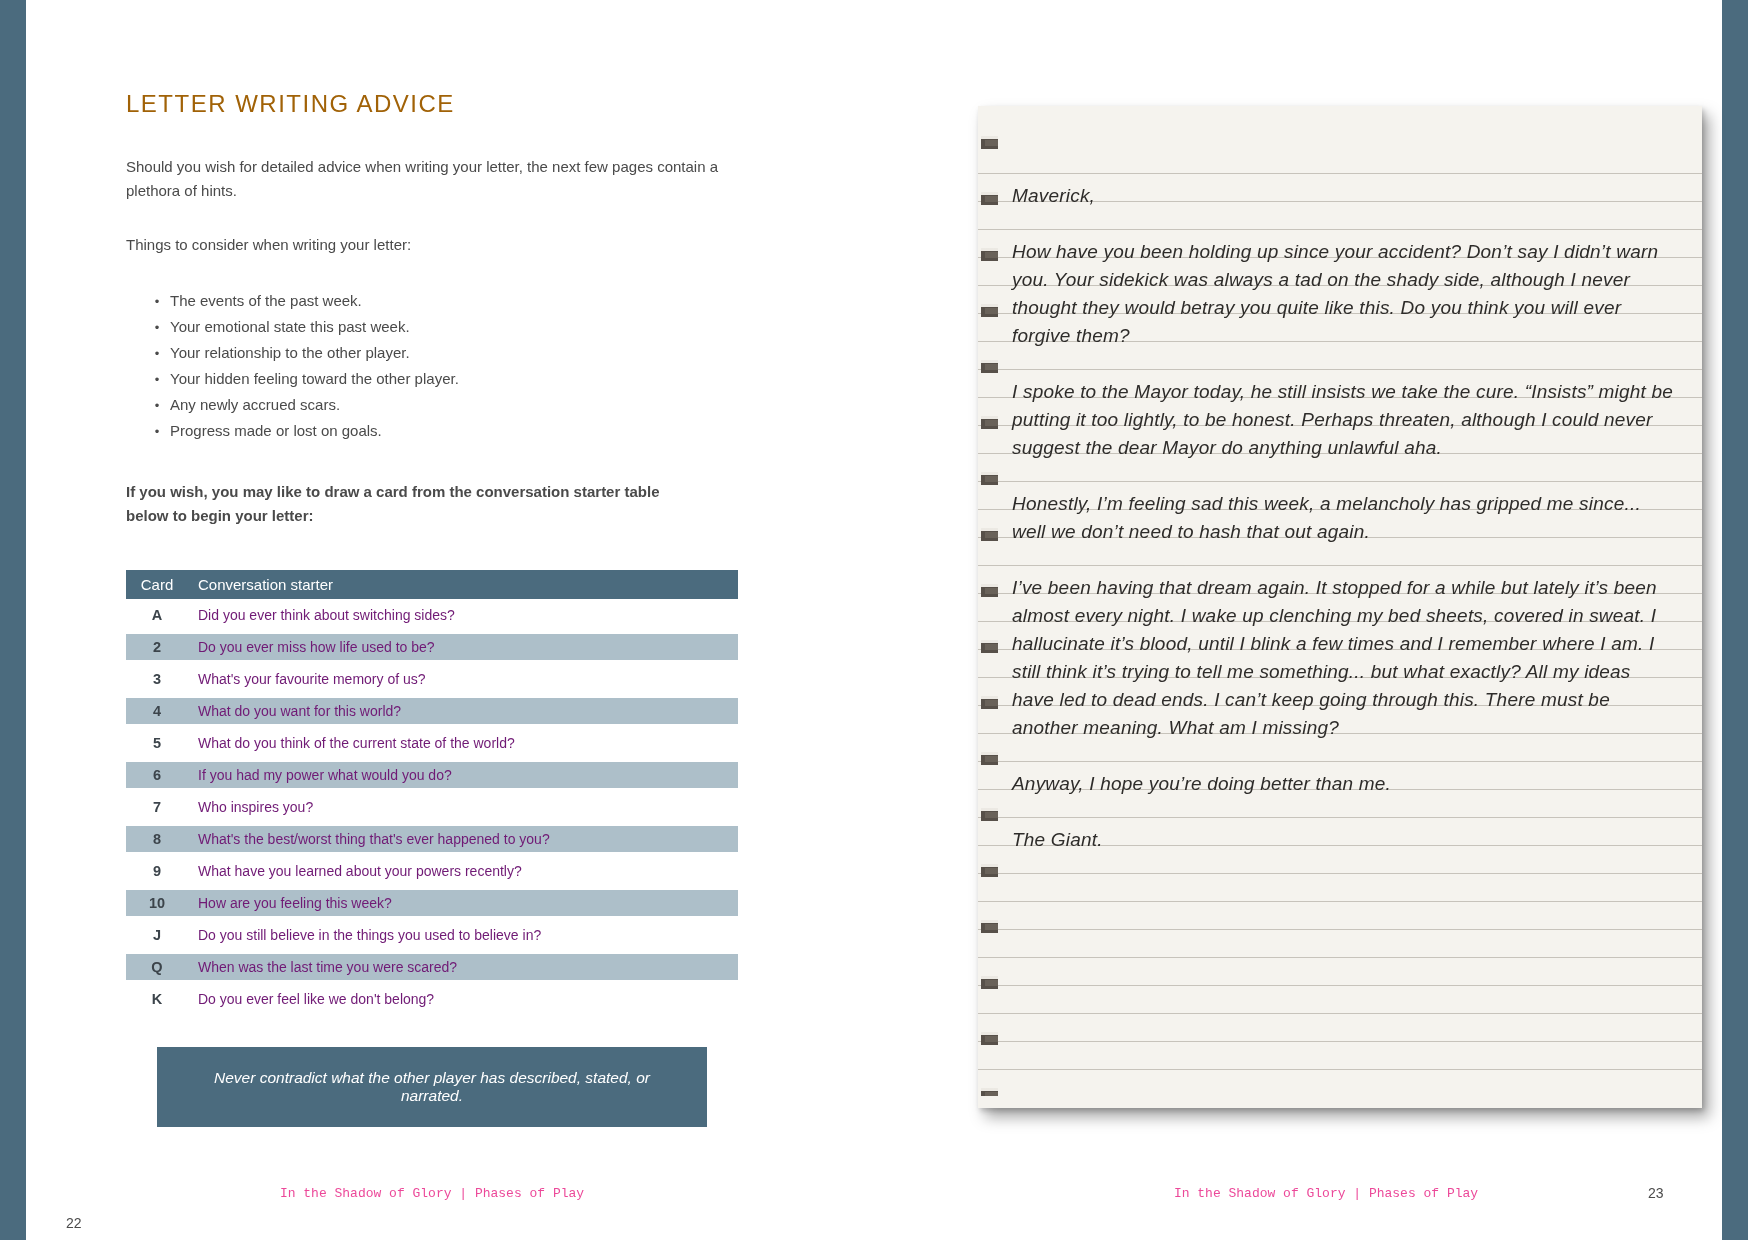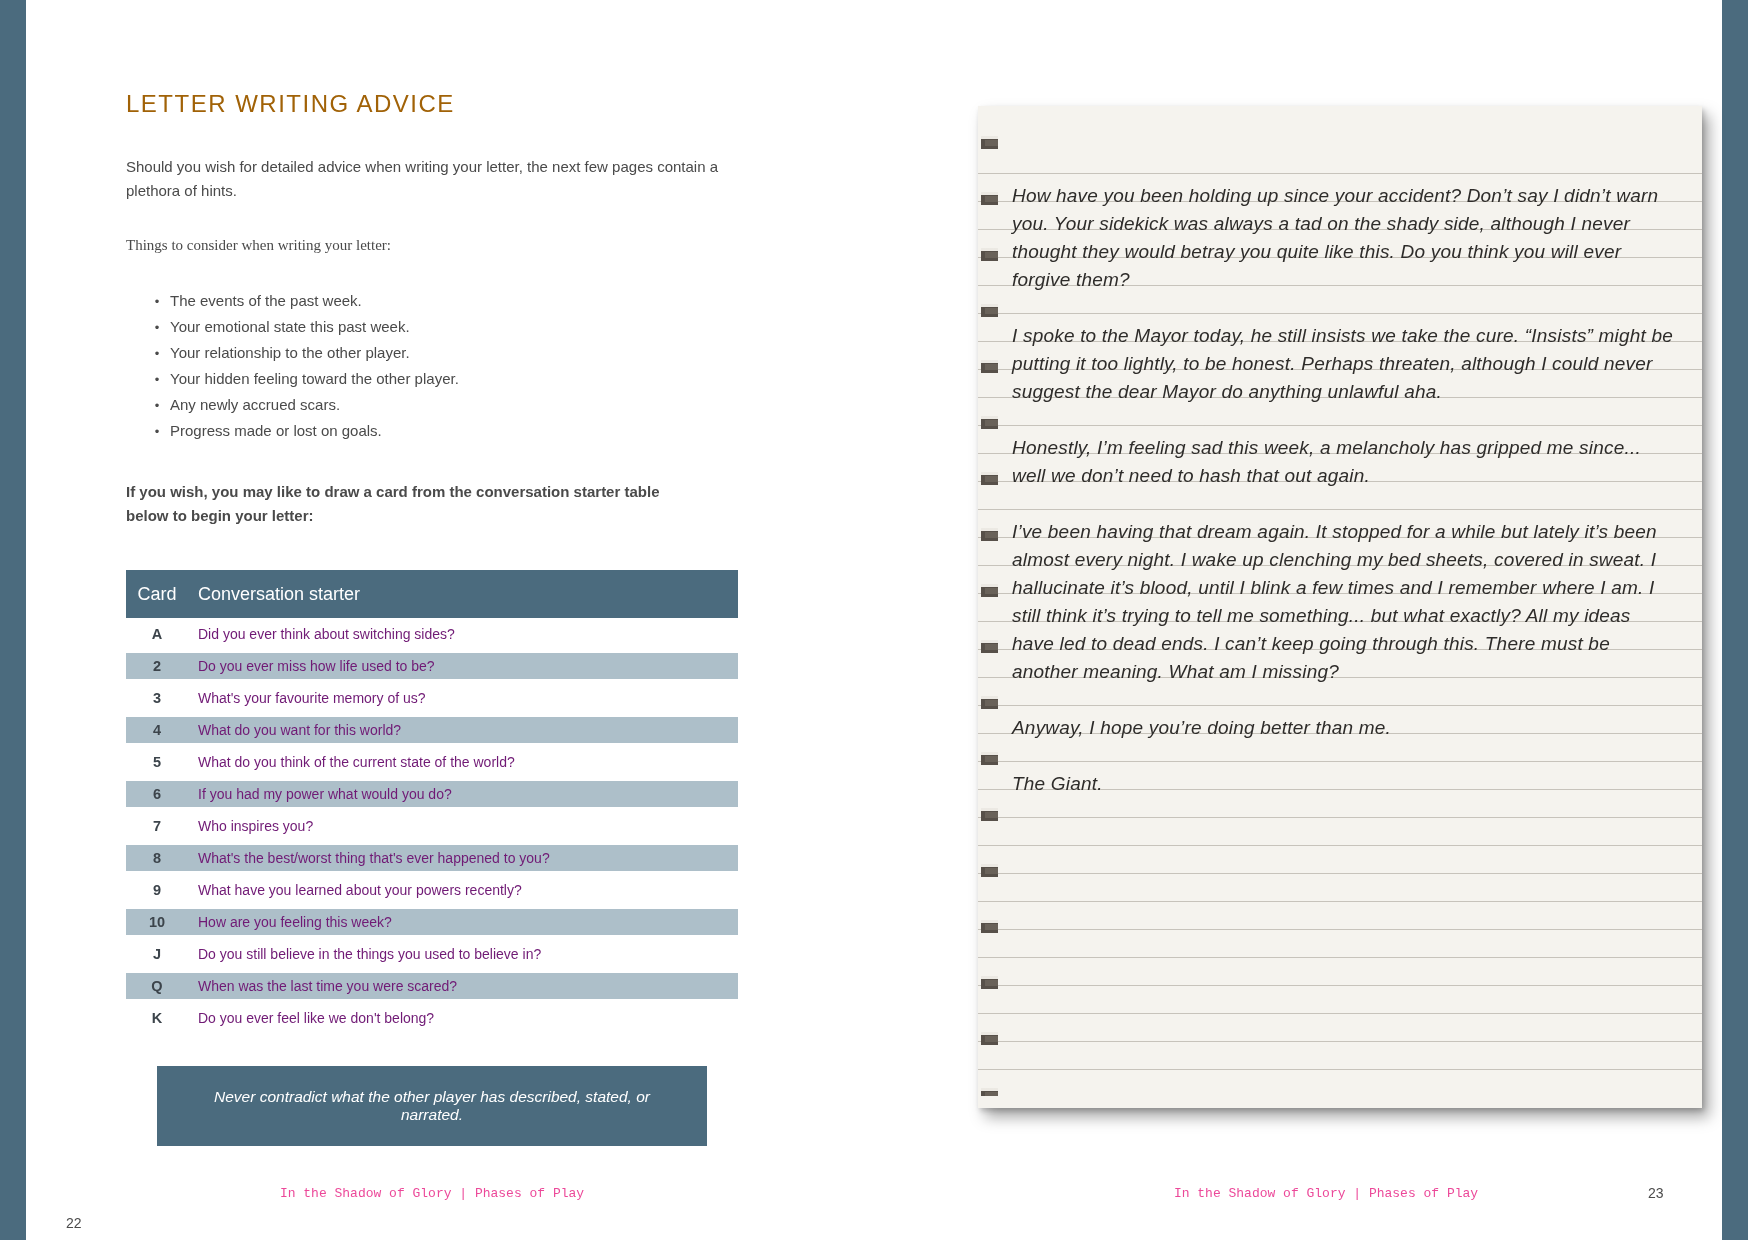--- a/index.html
+++ b/index.html
@@ -23,28 +23,28 @@
   .edge-stripe.right{right:0;}
 
   
   .page-left{position:absolute;left:126px;top:0;width:612px;}
   .doc-title{
     margin:90px 0 0 0;font-size:24px;font-weight:300;letter-spacing:1.5px;
     color:#a16207;font-family:"Liberation Sans",sans-serif;
   }
   .para{margin:36px 0 0 0;font-size:15px;line-height:24px;color:var(--body_text);}
   .para.intro{max-width:600px;margin-top:37px;}
-  .para.consider-heading{margin-top:30px;font-family:Liberation Serif, serif;}
+  .para.consider-heading{margin-top:30px;}
   .para.card-prompt{max-width:560px;font-weight:bold;}
   .considerations{list-style:none;margin:31px 0 0 0;padding:0 0 0 18px;}
   .considerations li{display:flex;align-items:baseline;font-size:15px;line-height:25px;color:var(--body_text);}
   .considerations .bullet{width:26px;text-align:center;flex:0 0 26px;font-size:13px;}
 
   .ctable{margin-top:42px;width:612px;}
-  .thead{display:flex;align-items:center;height:48px;background:var(--accent);color:#fff;font-size:18px;}
+  .thead{display:flex;align-items:center;height:29px;background:var(--accent);color:#fff;font-size:15px;}
   .col-card{flex:0 0 62px;text-align:center;}
   .col-starter{padding-left:10px;}
   .trow{display:flex;align-items:center;height:32px;font-size:14px;background:#fff;}
   .trow.alt{background:var(--row_alt);border-top:3px solid #fff;border-bottom:3px solid #fff;}
   .cell-card{flex:0 0 62px;text-align:center;font-weight:bold;color:#3c444b;font-size:14.5px;}
   .cell-starter{padding-left:10px;color:#701a75;}
 
   .note-box{
     margin:32px auto 0 auto;width:550px;background:var(--accent);
     padding:22px 31px;text-align:center;
@@ -198,20 +198,21 @@
 
   <div class="note-box">
     <span>Never contradict what the other player has described, stated, or narrated.</span>
   </div>
 </main>
 
 <section class="paper">
   <div class="rules"></div>
   <div class="spiral"></div>
   <div class="letter">
+    <p>Maverick,</p>
     <p>How have you been holding up since your accident? Don’t say I didn’t warn you. Your sidekick was always a tad on the shady side, although I never thought they would betray you quite like this. Do you think you will ever forgive them?</p>
     <p>I spoke to the Mayor today, he still insists we take the cure. “Insists” might be putting it too lightly, to be honest. Perhaps threaten, although I could never suggest the dear Mayor do anything unlawful aha.</p>
     <p>Honestly, I’m feeling sad this week, a melancholy has gripped me since... well we don’t need to hash that out again.</p>
     <p>I’ve been having that dream again. It stopped for a while but lately it’s been almost every night. I wake up clenching my bed sheets, covered in sweat. I hallucinate it’s blood, until I blink a few times and I remember where I am. I still think it’s trying to tell me something... but what exactly? All my ideas have led to dead ends. I can’t keep going through this. There must be another meaning. What am I missing?</p>
     <p>Anyway, I hope you’re doing better than me.</p>
     <p>The Giant.</p>
   </div>
 </section>
 
 <span class="footer-num n22">22</span>

